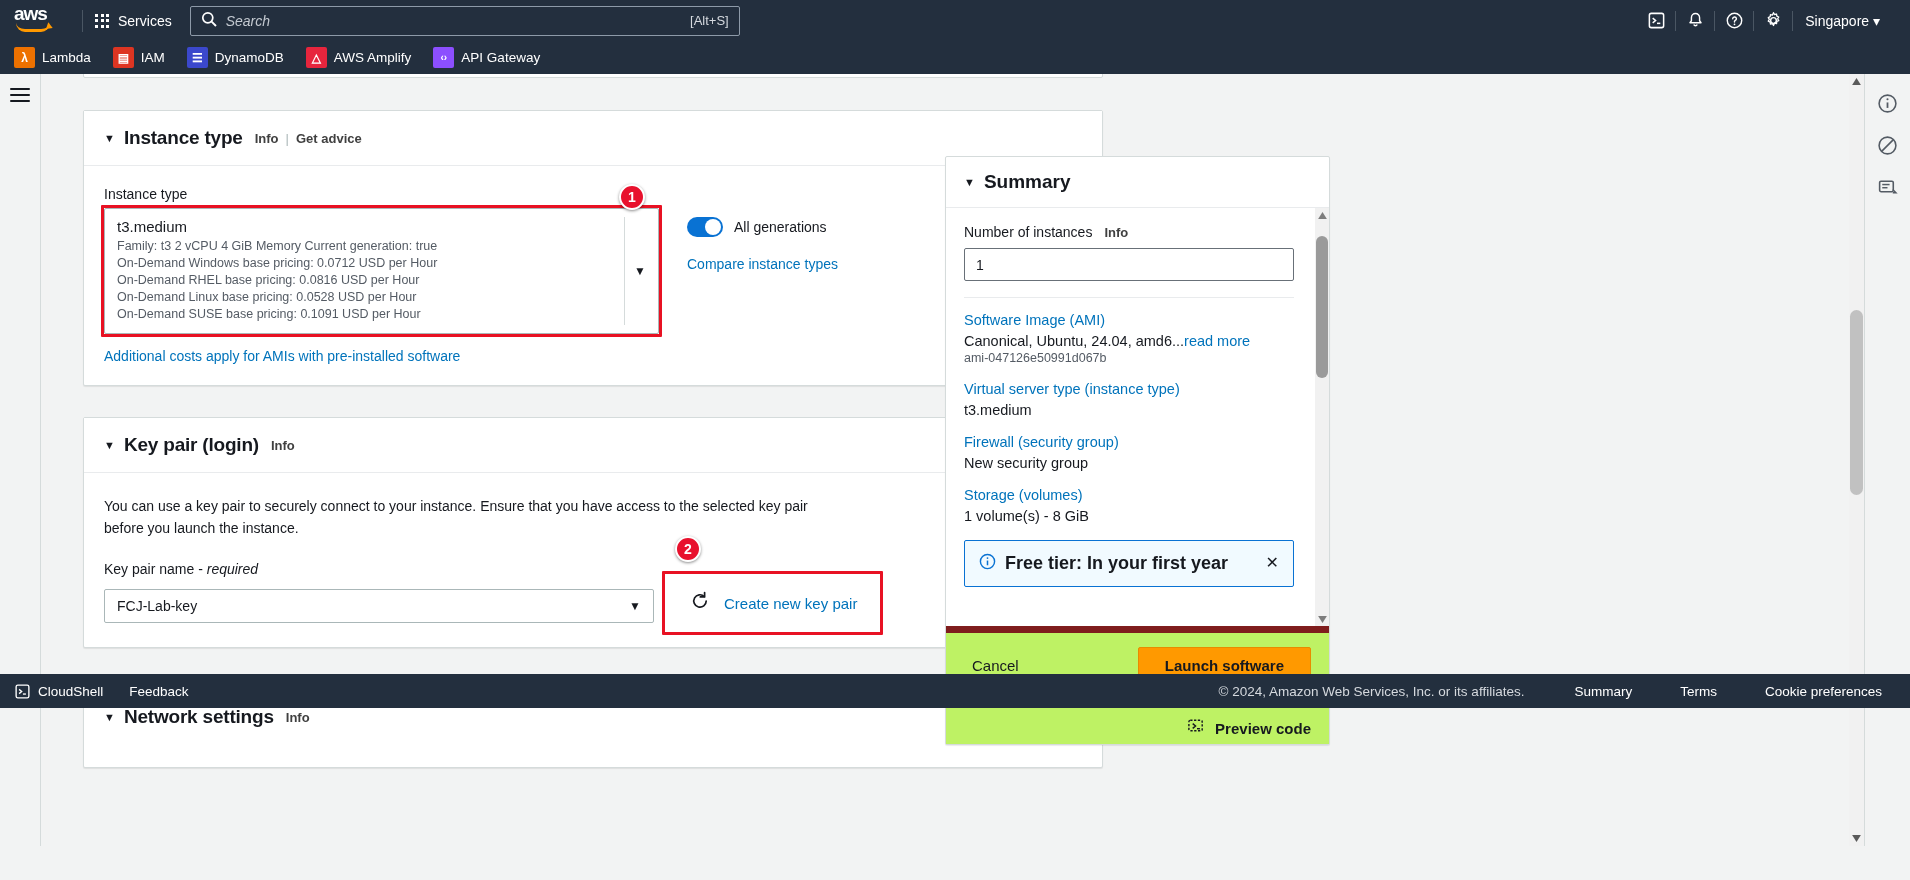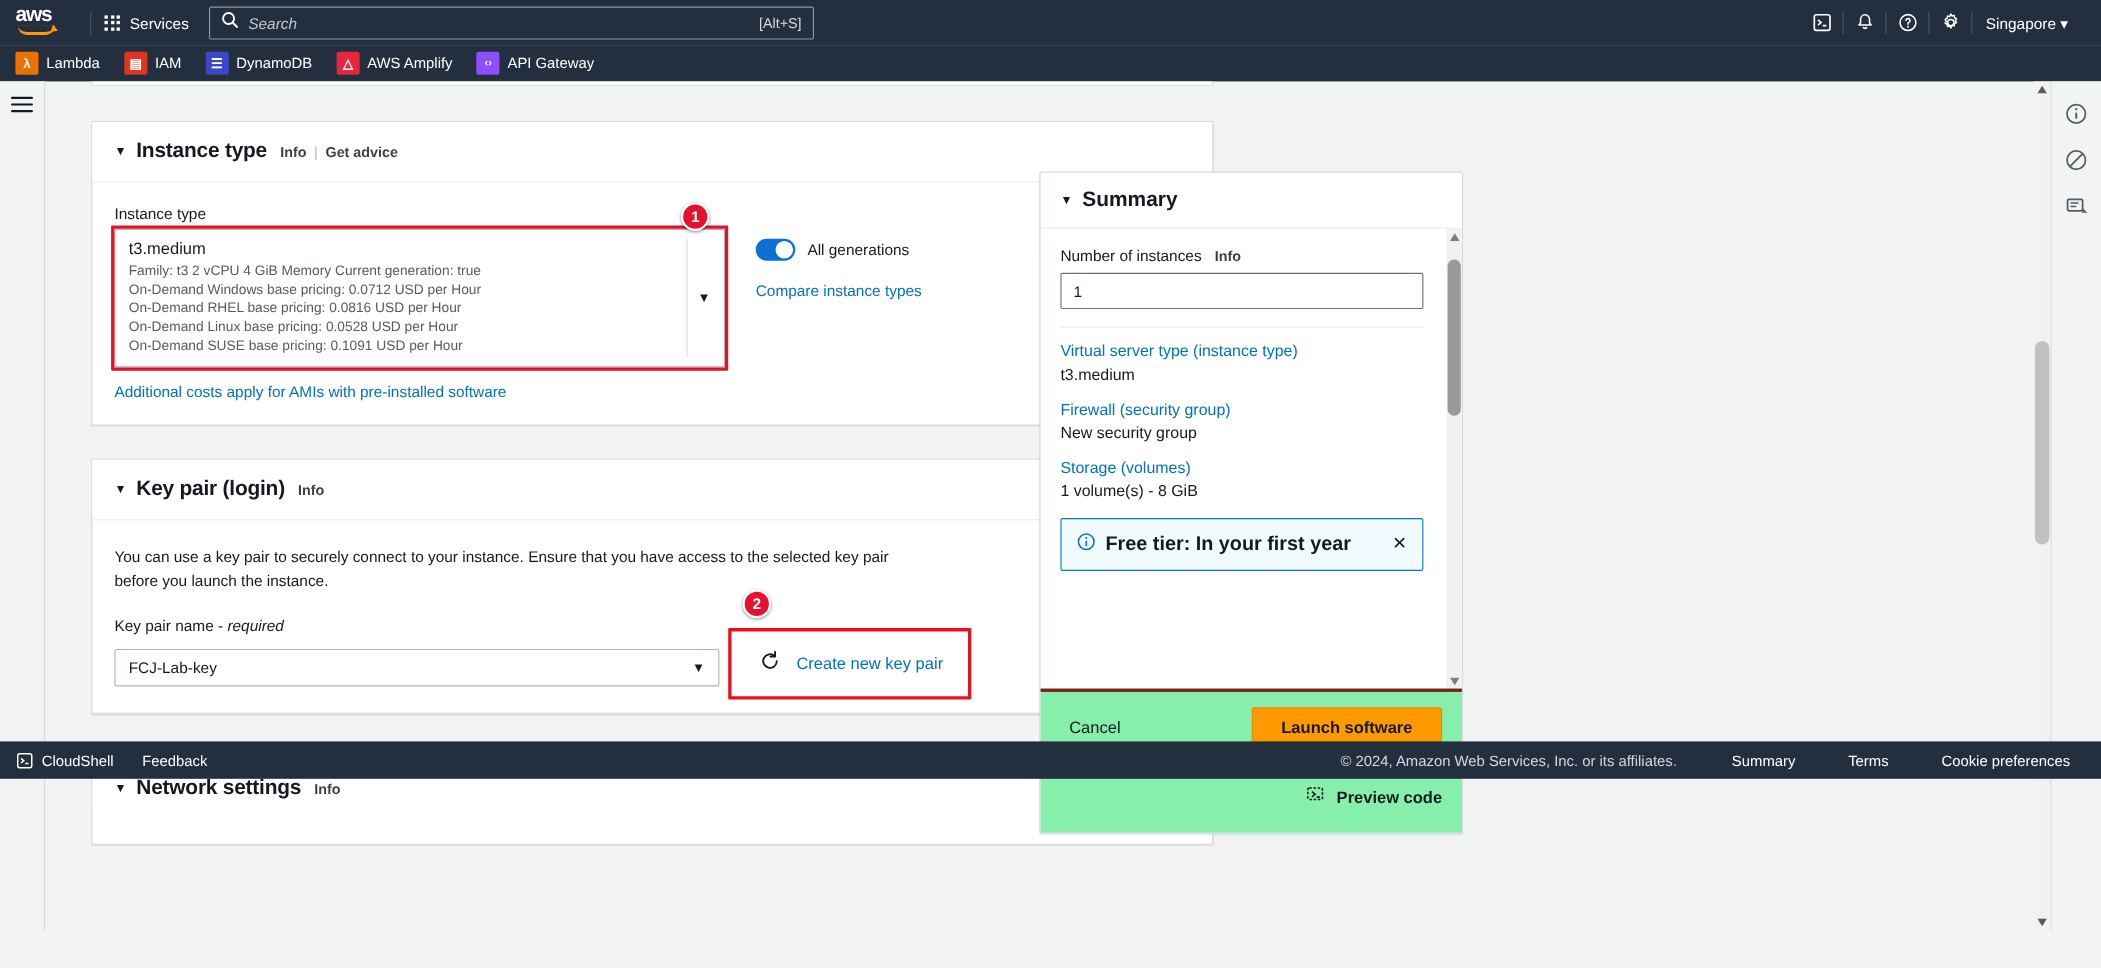--- a/index.html
+++ b/index.html
@@ -174,22 +174,22 @@
   }
   .freetier .ft-txt { font-size: 18px; font-weight: bold; color: #16191f; margin-left: 9px; flex: 1; }
   .ft-close { font-size: 16px; color: #16191f; cursor: pointer; }
 
   .sum-scroll { position: absolute; right: 0px; top: 0px; width: 14px; height: 418px; background: #f1f1f1; }
   .sum-scroll .thumb { position: absolute; top: 28px; left: 1px; width: 12px; height: 142px; background: #9a9a9a; border-radius: 6px; }
   .sum-scroll .up, .sum-scroll .down { width: 14px; height: 14px; display: flex; align-items: center; justify-content: center; }
   .sum-scroll .down { position: absolute; bottom: 0; }
 
   .sum-ft {
-    border-top: 3px solid #7f1d1d; padding: 14px 18px 20px 18px;
-    background: #86efac; position: relative;
+    border-top: 7px solid #7f1d1d; padding: 14px 18px 4px 18px;
+    background: #bef264; position: relative;
   }
   .sum-ft-row1 { display: flex; align-items: center; justify-content: space-between; }
   .cancel-btn { font-size: 15px; color: #16191f; cursor: pointer; padding: 4px 8px; }
   .launch-btn {
     background: #ff9900; border: 1px solid #e88b00; border-radius: 2px;
     padding: 9px 26px; font-size: 15px; font-weight: bold; color: #16191f; cursor: pointer;
     font-family: "Liberation Sans", sans-serif;
   }
   .review-link { color: #0073bb; font-size: 14.5px; text-align: right; margin-top: 9px; cursor: pointer; }
   .preview-row { display: flex; align-items: center; justify-content: flex-end; margin-top: 8px; cursor: pointer; }
@@ -409,20 +409,27 @@
         <span class="sum-title">Summary</span>
       </div>
       <div class="sum-bd">
         <div class="sum-lbl-row">
           <span class="sum-lbl">Number of instances</span>
           <span class="info-link">Info</span>
         </div>
         <input class="num-input" value="1" style="">
         <div class="hr"></div>
 
+        <div class="sum-section">
+          <div class="sum-link">Software Image (AMI)</div>
+          <div class="sum-val">
+            <span>Canonical, Ubuntu, 24.04, amd6...</span><span class="readmore">read more</span>
+          </div>
+          <div class="sum-sub">ami-047126e50991d067b</div>
+        </div>
 
         <div class="sum-section">
           <div class="sum-link">Virtual server type (instance type)</div>
           <div class="sum-val">t3.medium</div>
         </div>
 
         <div class="sum-section">
           <div class="sum-link">Firewall (security group)</div>
           <div class="sum-val">New security group</div>
         </div>

